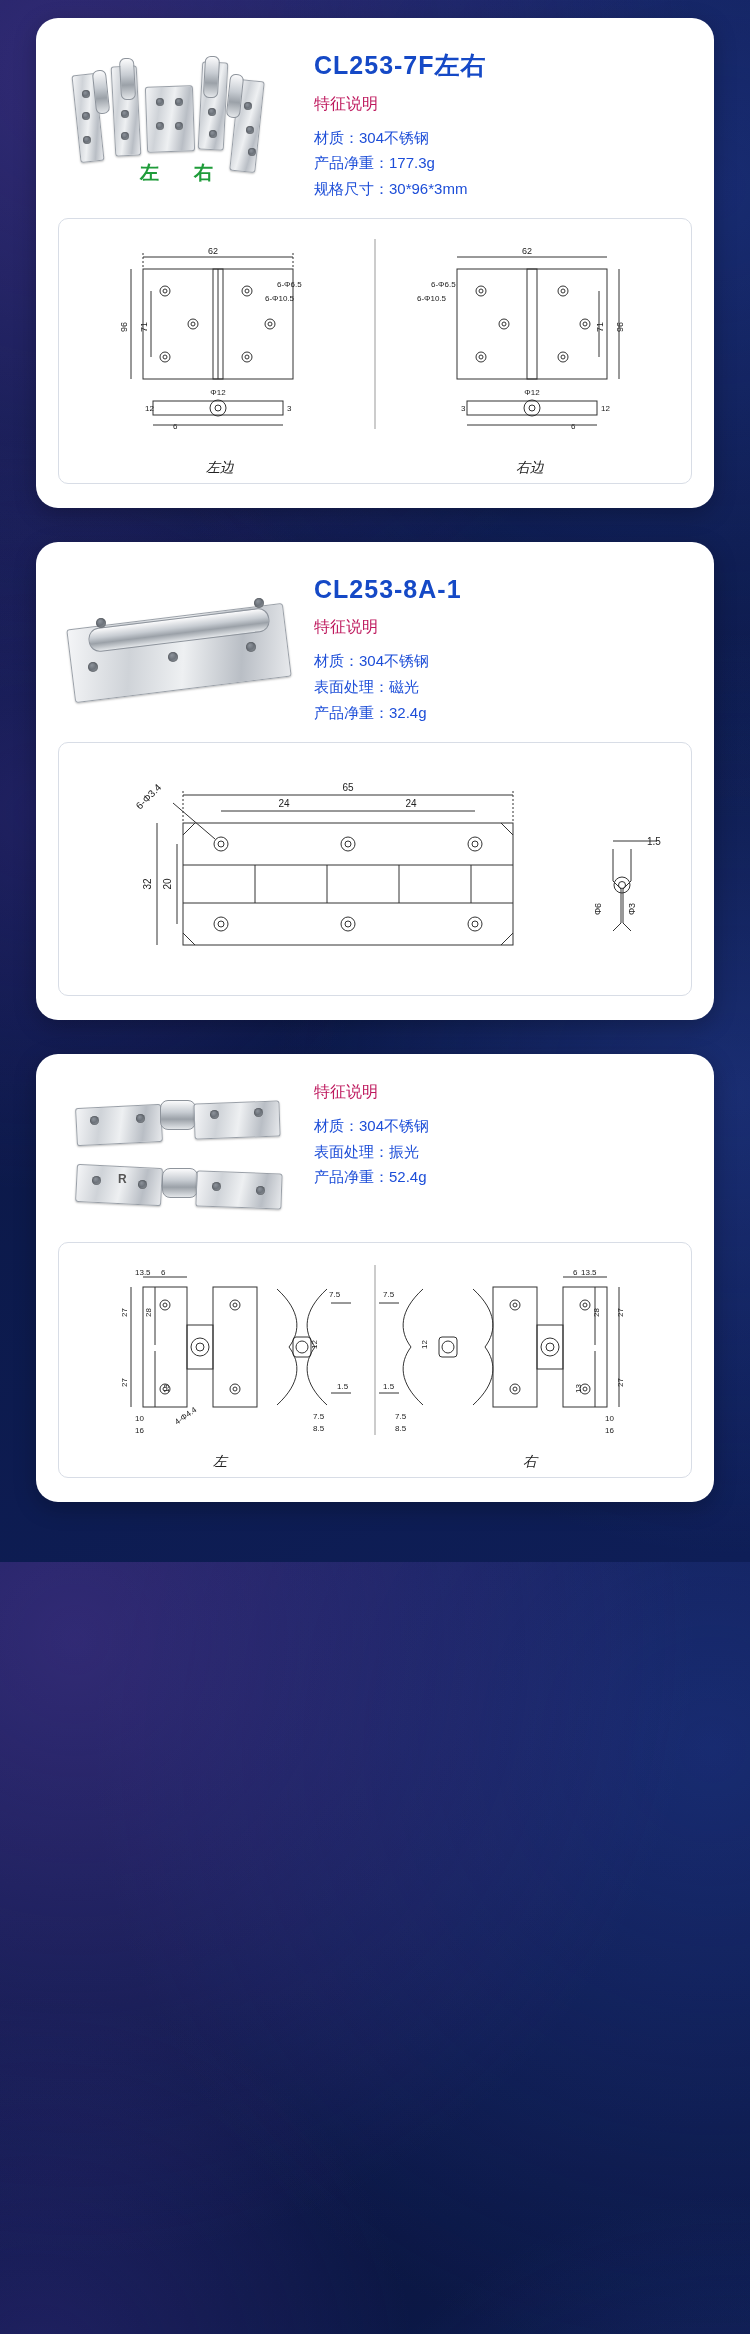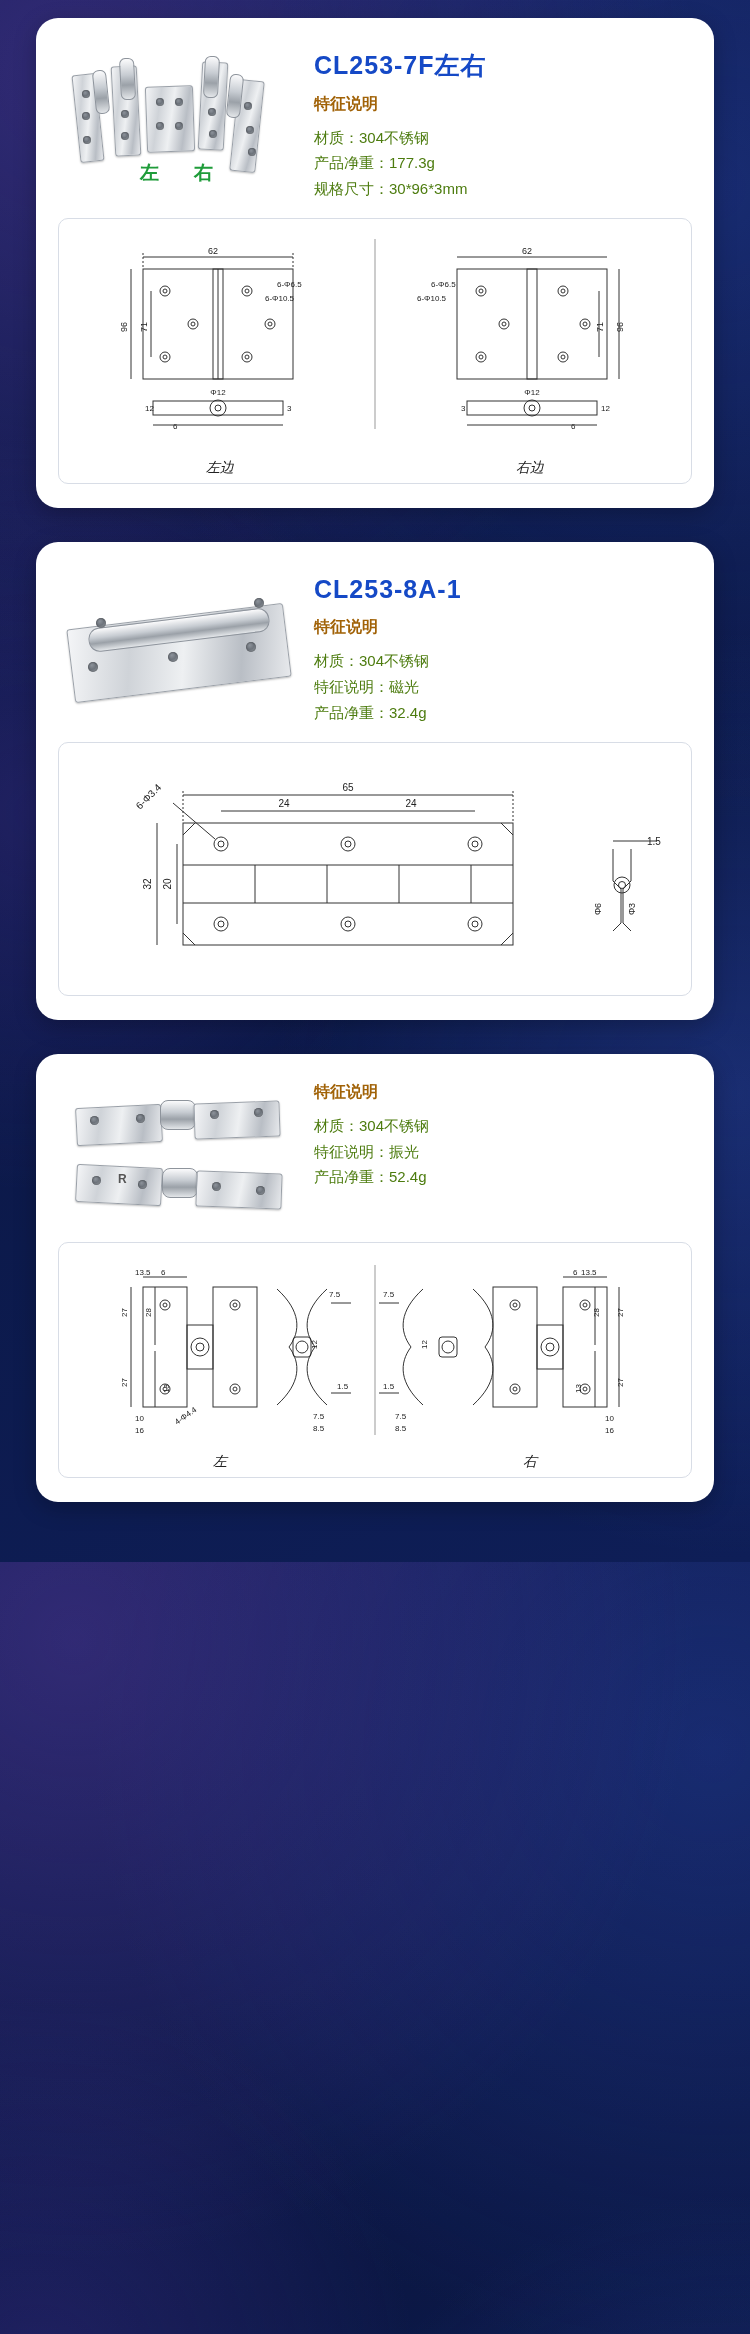--- a/index.html
+++ b/index.html
@@ -40,27 +40,27 @@
 
   .model{
     color:#1549c6;
     font-size:25px;
     font-weight:bold;
     letter-spacing:1px;
     margin:6px 0 14px;
     line-height:1.1;
   }
   .feat-title{
-    color:#a16207;
+    color:#be185d;
     font-size:16px;
-    font-weight:bold;
+    font-weight:normal;
     margin:0 0 10px;
   }
   .spec{
-    color:#4d7c0f;
+    color:#1d4ed8;
     font-size:15px;
     line-height:1.72;
     white-space:nowrap;
   }
 
   .drawing{
     margin-top:16px;
     border:1px solid #d8dde6;
     border-radius:10px;
     background:#fff;
@@ -246,21 +246,21 @@
         <div class="hole" style="left:110px;top:88px;width:10px;height:10px;"></div>
         <div class="hole" style="left:188px;top:78px;width:10px;height:10px;"></div>
         <div class="hole" style="left:38px;top:54px;width:10px;height:10px;"></div>
         <div class="hole" style="left:196px;top:34px;width:10px;height:10px;"></div>
       </div>
 
       <div class="info">
         <div class="model">CL253-8A-1</div>
         <div class="feat-title">特征说明</div>
         <div class="spec">材质：304不锈钢</div>
-        <div class="spec">特征说明：磁光</div>
+        <div class="spec">表面处理：磁光</div>
         <div class="spec">产品净重：32.4g</div>
       </div>
     </div>
 
     <div class="drawing">
       <svg width="620" height="236" viewBox="0 0 620 236">
         <g stroke="#333" fill="none" stroke-width="1">
 
           <rect x="118" y="70" width="330" height="122"></rect>
           <line x1="118" y1="112" x2="448" y2="112"></line>
@@ -346,21 +346,21 @@
         <div class="leaf" style="left:138px;top:96px;width:84px;height:34px;transform:rotate(2deg);"></div>
         <div class="hole" style="left:154px;top:106px;width:9px;height:9px;"></div>
         <div class="hole" style="left:198px;top:110px;width:9px;height:9px;"></div>
 
         <div style="position:absolute;left:60px;top:96px;font-size:12px;color:#555;font-weight:bold;">R</div>
       </div>
 
       <div class="info">
         <div class="feat-title">特征说明</div>
         <div class="spec">材质：304不锈钢</div>
-        <div class="spec">特征说明：振光</div>
+        <div class="spec">表面处理：振光</div>
         <div class="spec">产品净重：52.4g</div>
       </div>
     </div>
 
     <div class="drawing">
       <svg width="620" height="200" viewBox="0 0 620 200">
         <g stroke="#333" fill="none" stroke-width="1">
           <line x1="310" y1="12" x2="310" y2="182" stroke="#999"></line>
 
           <rect x="78" y="34" width="44" height="120"></rect>

